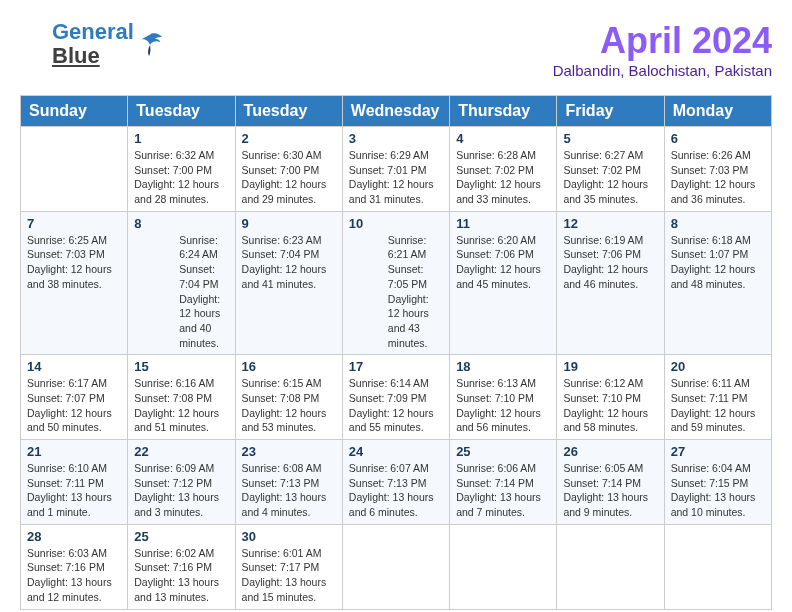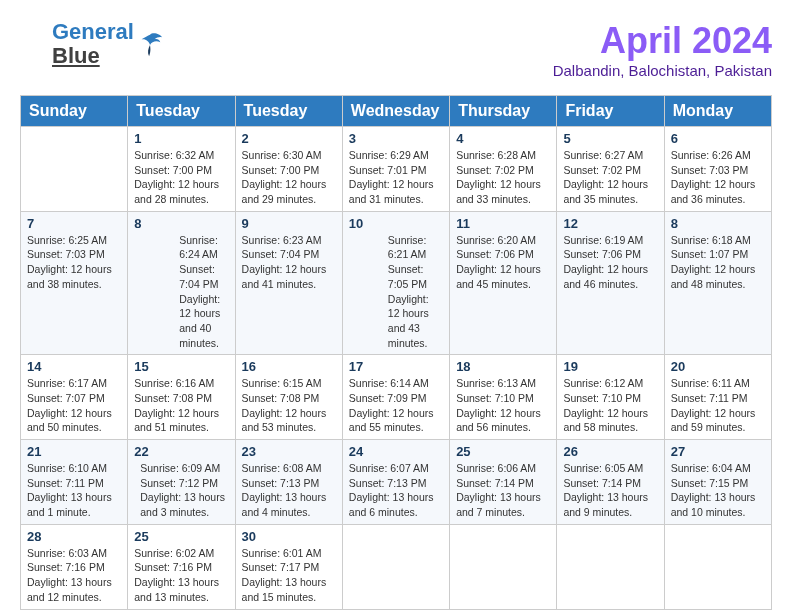--- a/index.html
+++ b/index.html
@@ -273,21 +273,21 @@
       <tr>
         <td>
           <div class="day-number">21</div>
           <div class="day-info" style="white-space: pre-line;">Sunrise: 6:10 AM
 Sunset: 7:11 PM
 Daylight: 13 hours
 and 1 minute.</div>
         </td>
         <td>
           <div class="day-number">22</div>
-          <div class="day-info" style="white-space: pre-line; margin-left: 6px;">Sunrise: 6:09 AM
+          <div class="day-info" style="white-space: pre-line;">Sunrise: 6:09 AM
 Sunset: 7:12 PM
 Daylight: 13 hours
 and 3 minutes.</div>
         </td>
         <td>
           <div class="day-number">23</div>
           <div class="day-info" style="white-space: pre-line;">Sunrise: 6:08 AM
 Sunset: 7:13 PM
 Daylight: 13 hours
 and 4 minutes.</div>

